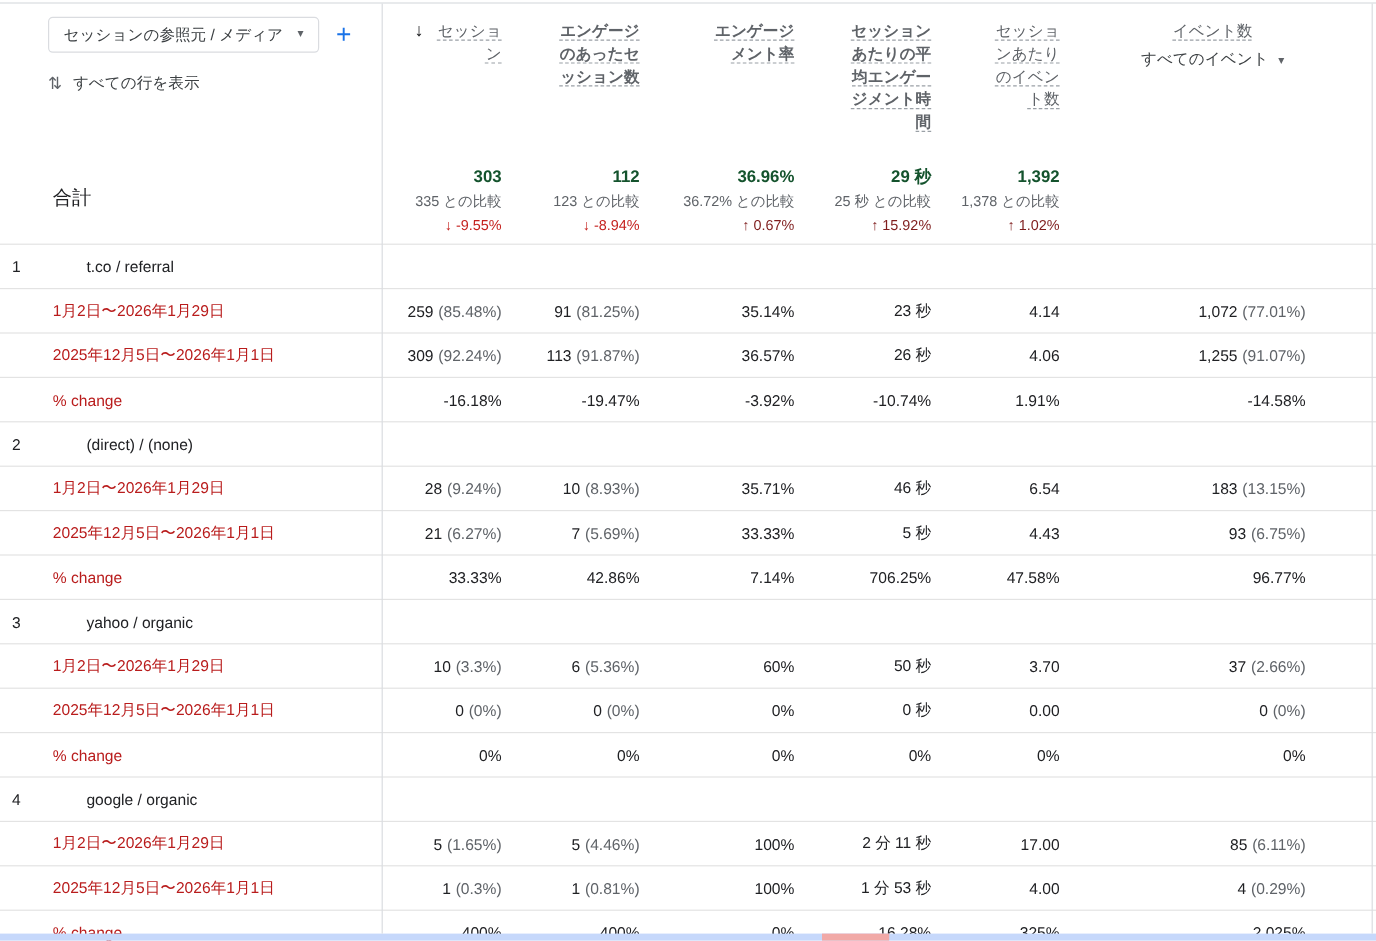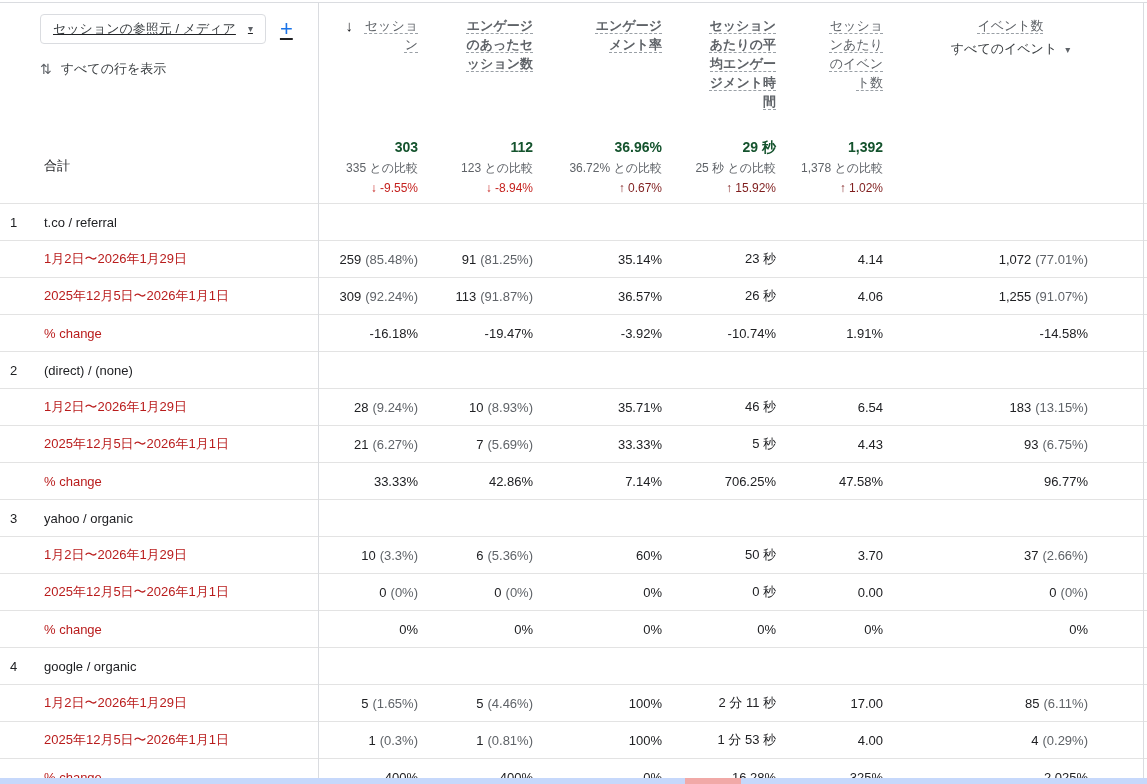--- a/index.html
+++ b/index.html
@@ -6,21 +6,21 @@
   html,body { width:1147px; height:784px; overflow:hidden; background:#fff;
     font-family:"Liberation Sans", sans-serif; color:#202124; position:relative; }
 
   .topline   { position:absolute; top:2px; left:0; width:1147px; height:1px; background:#dadce0; }
   .vdivider  { position:absolute; top:3px; left:318px; width:1px; bottom:6px; background:#dadce0; }
   .rightline { position:absolute; top:3px; right:3px; width:1px; bottom:6px; background:#dadce0; }
 
   
   .topbar { position:relative; height:128px; }
   .controls { position:absolute; left:40px; top:14px; }
-  .dim-row { display:flex; align-items:center;text-decoration:underline; }
+  .dim-row { display:flex; align-items:center; }
   .dim-dropdown { display:inline-flex; align-items:center; border:1px solid #dadce0;
     border-radius:4px; padding:5px 12px; font-size:13px; color:#3c4043; cursor:pointer; background:#fff; }
   .caret { font-size:10px; color:#5f6368; margin-left:12px; line-height:1; }
   .plus-btn { color:#1a73e8; font-size:22px; margin-left:14px; cursor:pointer; line-height:1; font-weight:400; }
   .show-all { margin-top:16px; display:flex; align-items:center; gap:9px; font-size:13px; color:#3c4043; cursor:pointer; }
   .expand-icon { color:#5f6368; font-size:14px; line-height:1; }
 
   
   .grid { display:grid; grid-template-columns:318px 100px 115px 129px 114px 107px 205px; }
 
@@ -33,33 +33,33 @@
   .c1 .hlabel, .c5 .hlabel { max-width:56px; }
   .c2 .hlabel, .c3 .hlabel, .c4 .hlabel { max-width:68px;font-weight:bold; }
   .c6 { display:block; text-align:center; padding-left:50px; }
   .sort-arrow { font-size:15px; color:#202124; margin-right:9px; }
   .hsub { margin-top:4px; font-size:13px; color:#3c4043; text-align:center; white-space:nowrap; cursor:pointer; }
   .hsub .caret { margin-left:8px; }
 
   
   .total-row { height:76px; border-bottom:1px solid #e3e3e3; }
   .total-row .grid { height:75px; }
-  .total-label { display:flex; align-items:center; padding-left:44px; font-size:13px; color:#202124; }
+  .total-label { display:flex; align-items:center; padding-left:44px; font-size:16px; color:#202124; }
   .total-cell { text-align:right; font-size:12px; line-height:20px; padding-top:8px; }
   .total-value { display:block; font-size:14px; font-weight:700; color:#14532d; line-height:22px; }
   .total-compare { display:block; color:#5f6368; }
   .total-change { display:block; }
   .total-change.down { color:#c5221f; }
   .total-change.up { color:#7f1d1d; }
 
   
   .trow { height:37px; border-bottom:1px solid #e3e3e3; }
   .dim-cell { position:relative; display:flex; align-items:center; padding-left:44px; font-size:13px; }
   .row-num { position:absolute; left:10px; color:#202124; }
-  .row-name { font-weight:500; }
+  .row-name { font-weight:500;margin-left:28px; }
   .period-label, .change-label { color:#b91c1c; }
   .num-cell { display:flex; align-items:center; justify-content:flex-end; gap:4px; font-size:13px; }
   .share { color:#5f6368; }
 
   
   .scrollbar-track { position:absolute; left:0; bottom:0; width:1147px; height:6px;
     background:#c6d8fb; cursor:pointer; }
   .scroll-marker { position:absolute; left:685px; top:0; width:56px; height:6px; background:#f1a9a7; }
 </style>
 </head>

